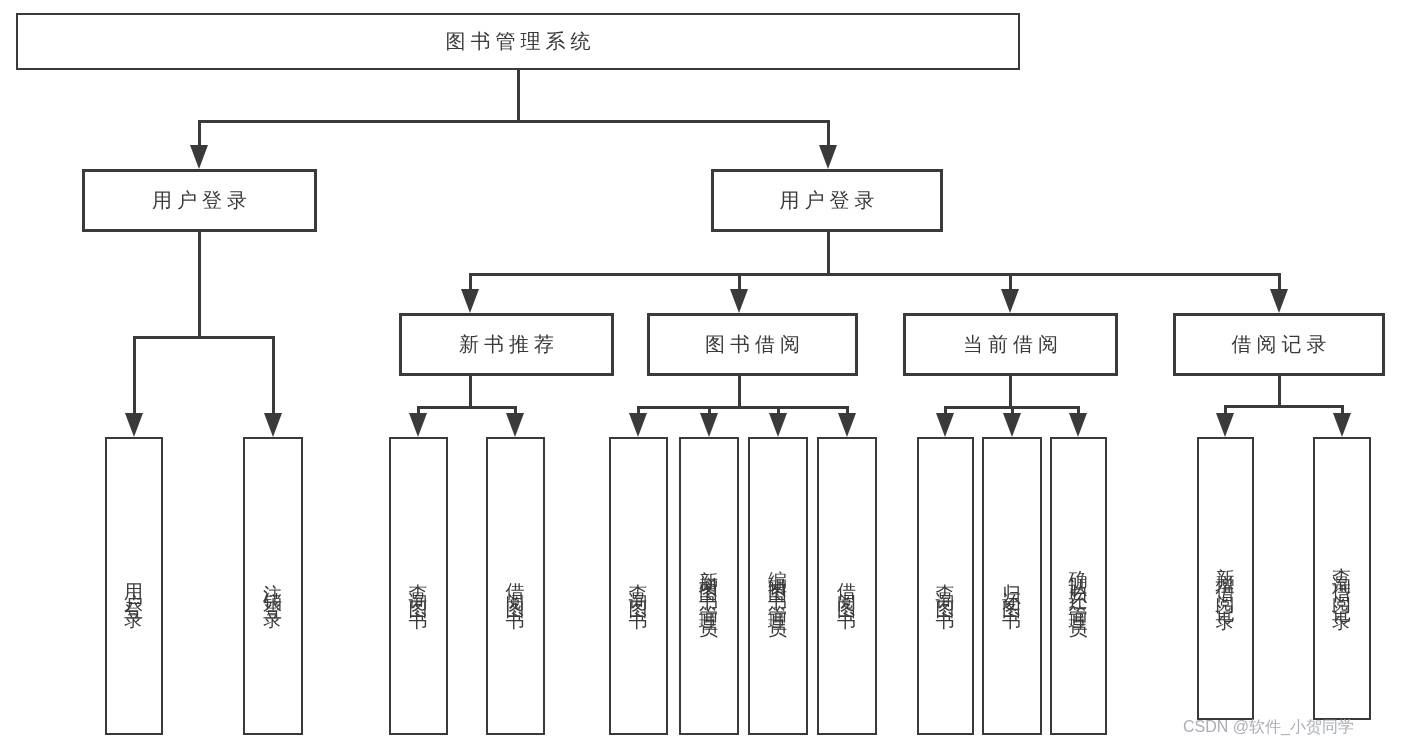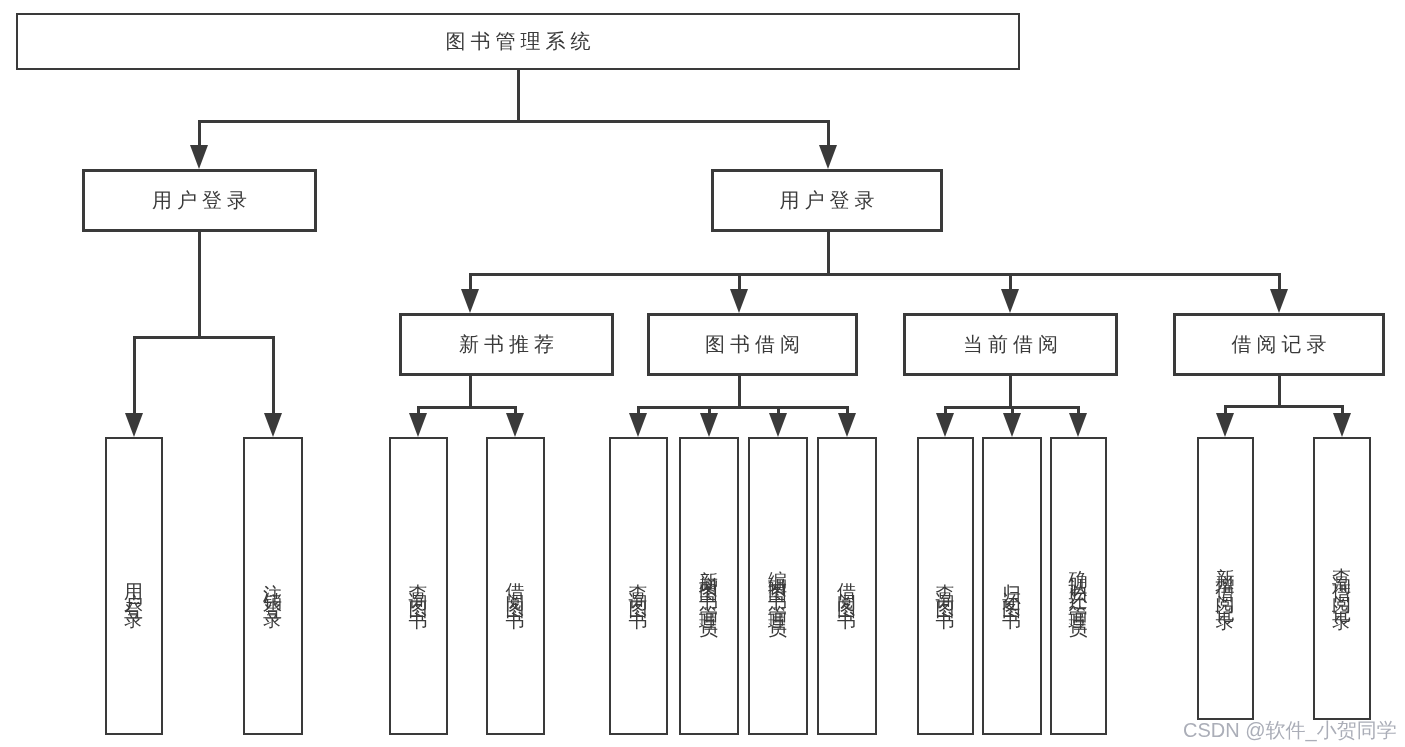--- a/index.html
+++ b/index.html
@@ -29,21 +29,21 @@
   
   .vline{position:absolute;width:3px;background:#3a3a3a;}
   .hline{position:absolute;height:3px;background:#3a3a3a;}
   .arw{
     position:absolute;width:0;height:0;
     border-left:9px solid transparent;border-right:9px solid transparent;
     border-top:24px solid #3a3a3a;
   }
   .watermark{
     position:absolute;left:1183px;top:717px;z-index:5;
-    font-size:20px;color:#abaeb8;white-space:nowrap;
+    font-size:16px;color:#abaeb8;white-space:nowrap;
   }
 </style>
 </head>
 <body>
 
 <div class="canvas">
 
   <div class="box lvl1" style="left:16px;top:13px;width:1004px;height:57px;">
     <span class="hlabel">图书管理系统</span>
   </div>

